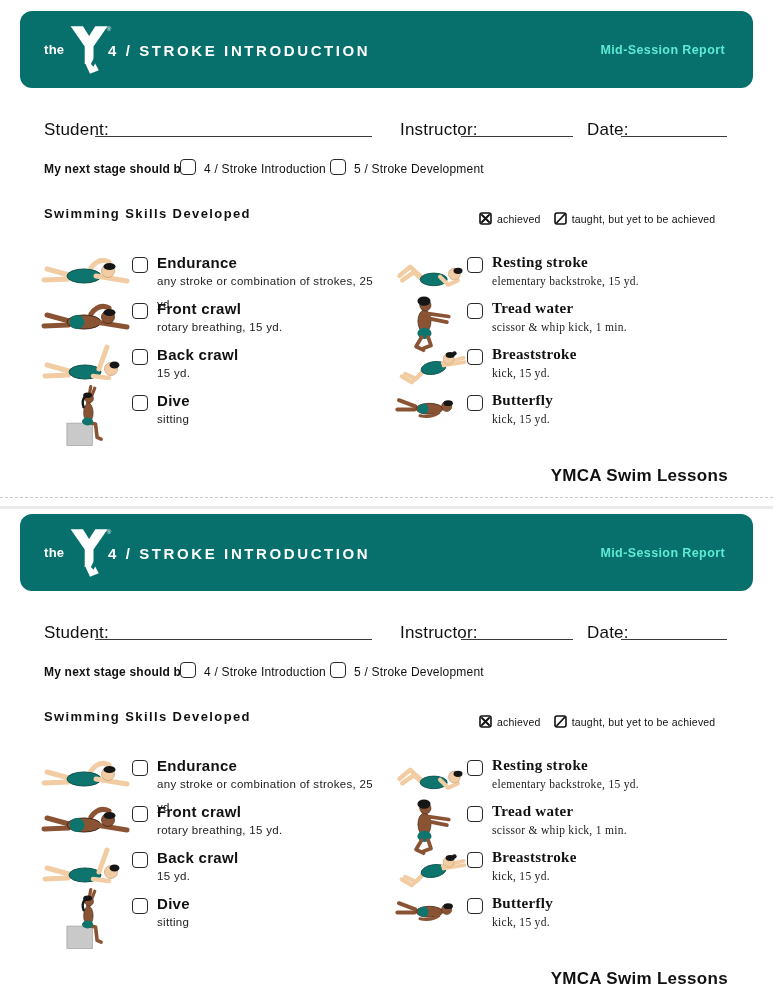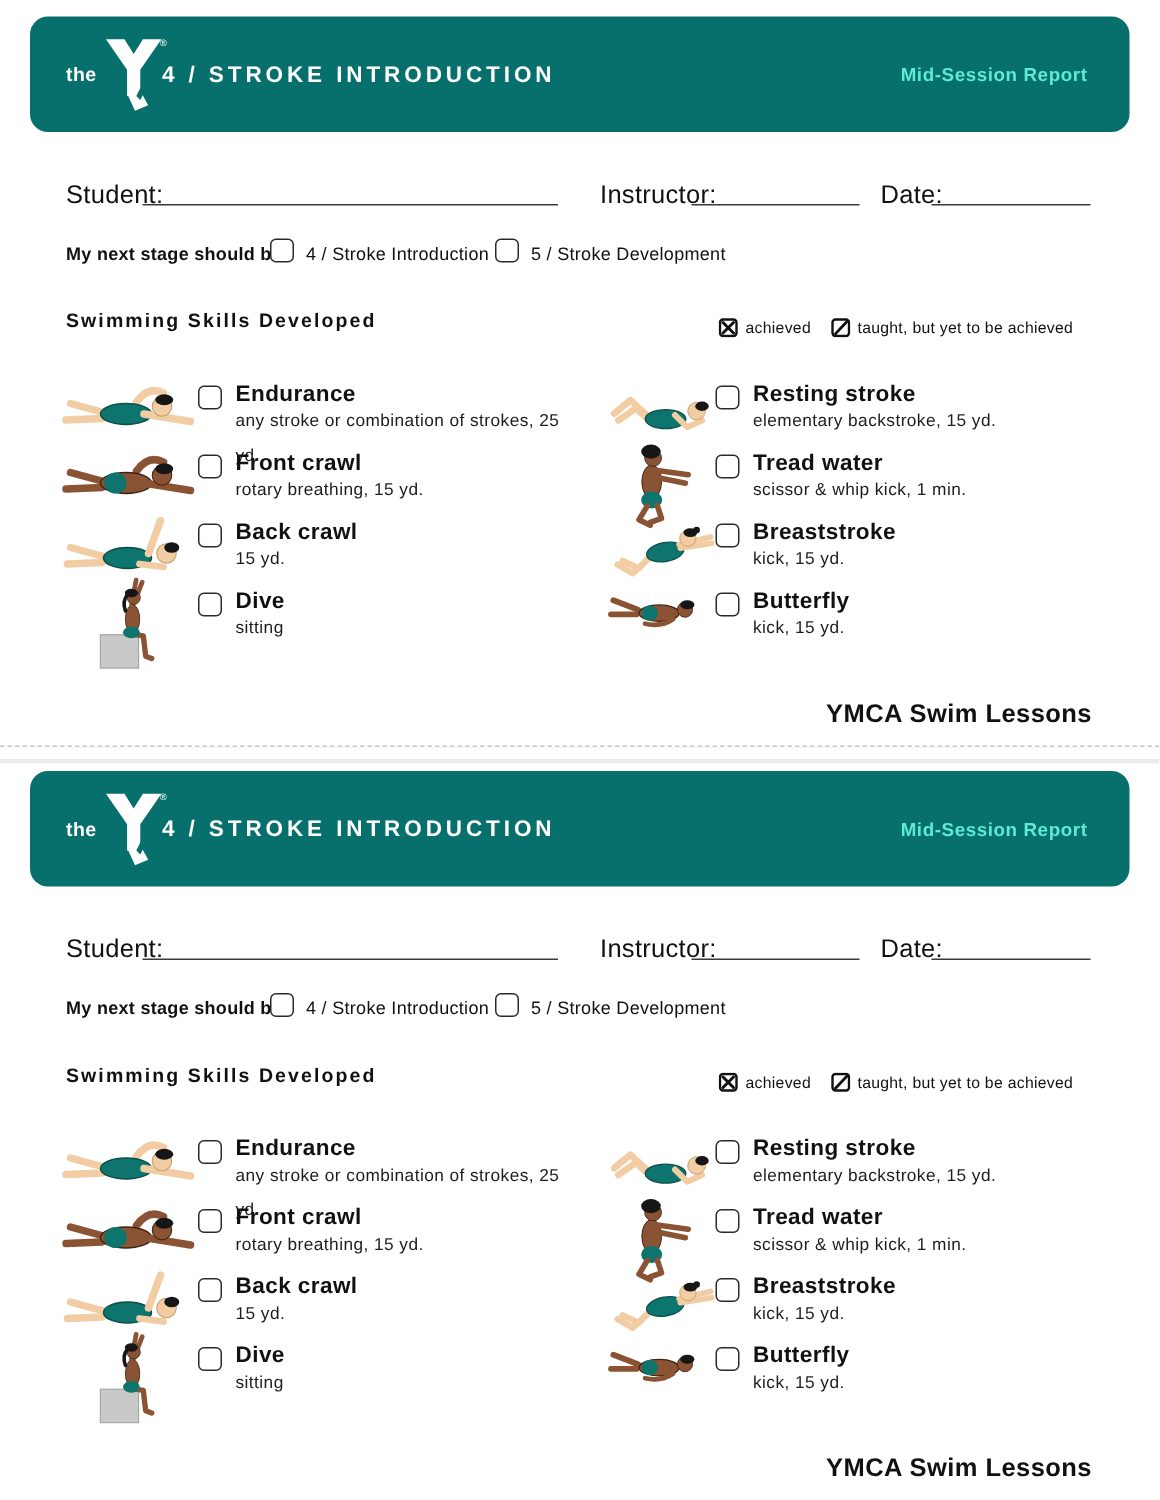--- a/index.html
+++ b/index.html
@@ -33,21 +33,21 @@
   .cb-abs{position:absolute;top:159px;}
 
   
   .skills-heading{position:absolute;left:44px;top:206px;font-size:13px;font-weight:bold;letter-spacing:1.4px;}
   .legend{position:absolute;left:479px;top:212px;display:flex;gap:13px;align-items:center;}
   .legend .li{display:flex;gap:5px;align-items:flex-end;}
   .legend .ltxt{font-size:10.5px;letter-spacing:.2px;}
 
   .col{position:absolute;top:255px;width:350px;}
   .col-l{left:40px;}
-  .col-r{left:405px;}
+  .col-r{left:395px;font-family:Liberation Serif, serif;}
   .skill{height:46px;display:flex;align-items:flex-start;}
   .illus{flex:none;display:flex;align-items:center;justify-content:center;}
   .col-l .illus{width:92px;}
   .col-r .illus{width:72px;}
   .skill .cbox{margin:2px 9px 0 0;flex:none;}
   .stext{padding-top:0;}
   .stitle{font-size:15px;font-weight:bold;letter-spacing:.3px;line-height:15px;}
   .sdetail{font-size:11.5px;letter-spacing:.3px;line-height:23px;color:#1c1c1c;}
 
   .footer{position:absolute;right:45px;top:466px;font-size:17px;font-weight:bold;letter-spacing:.3px;}

